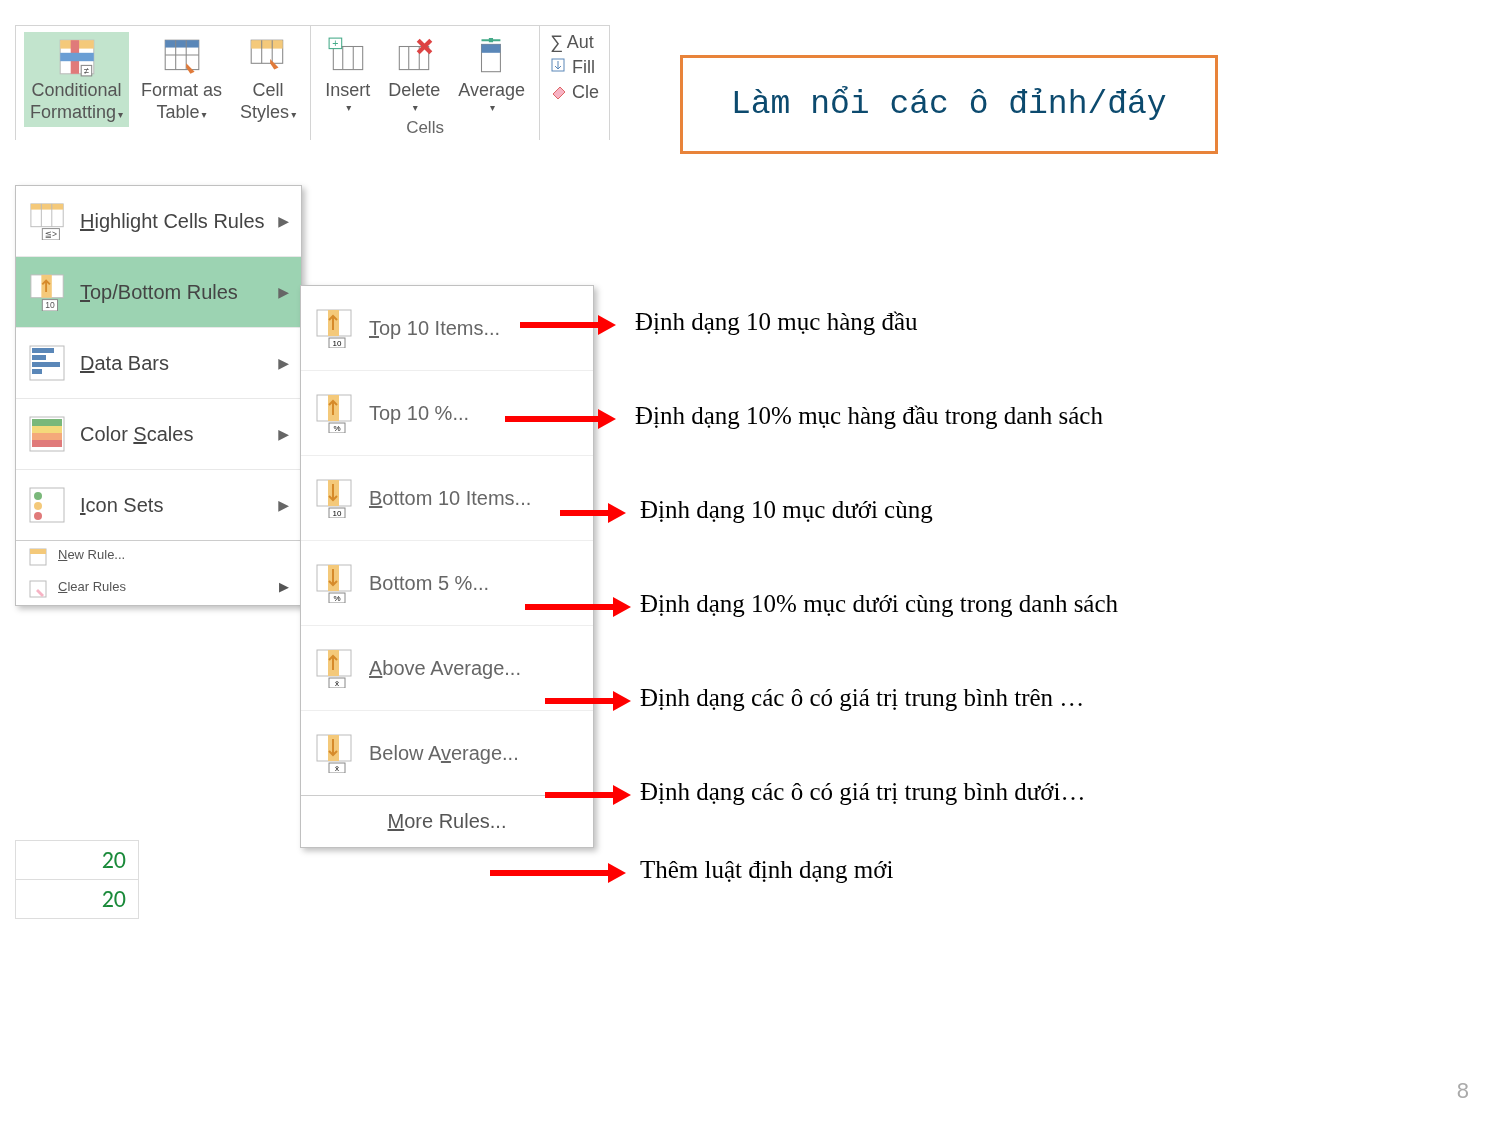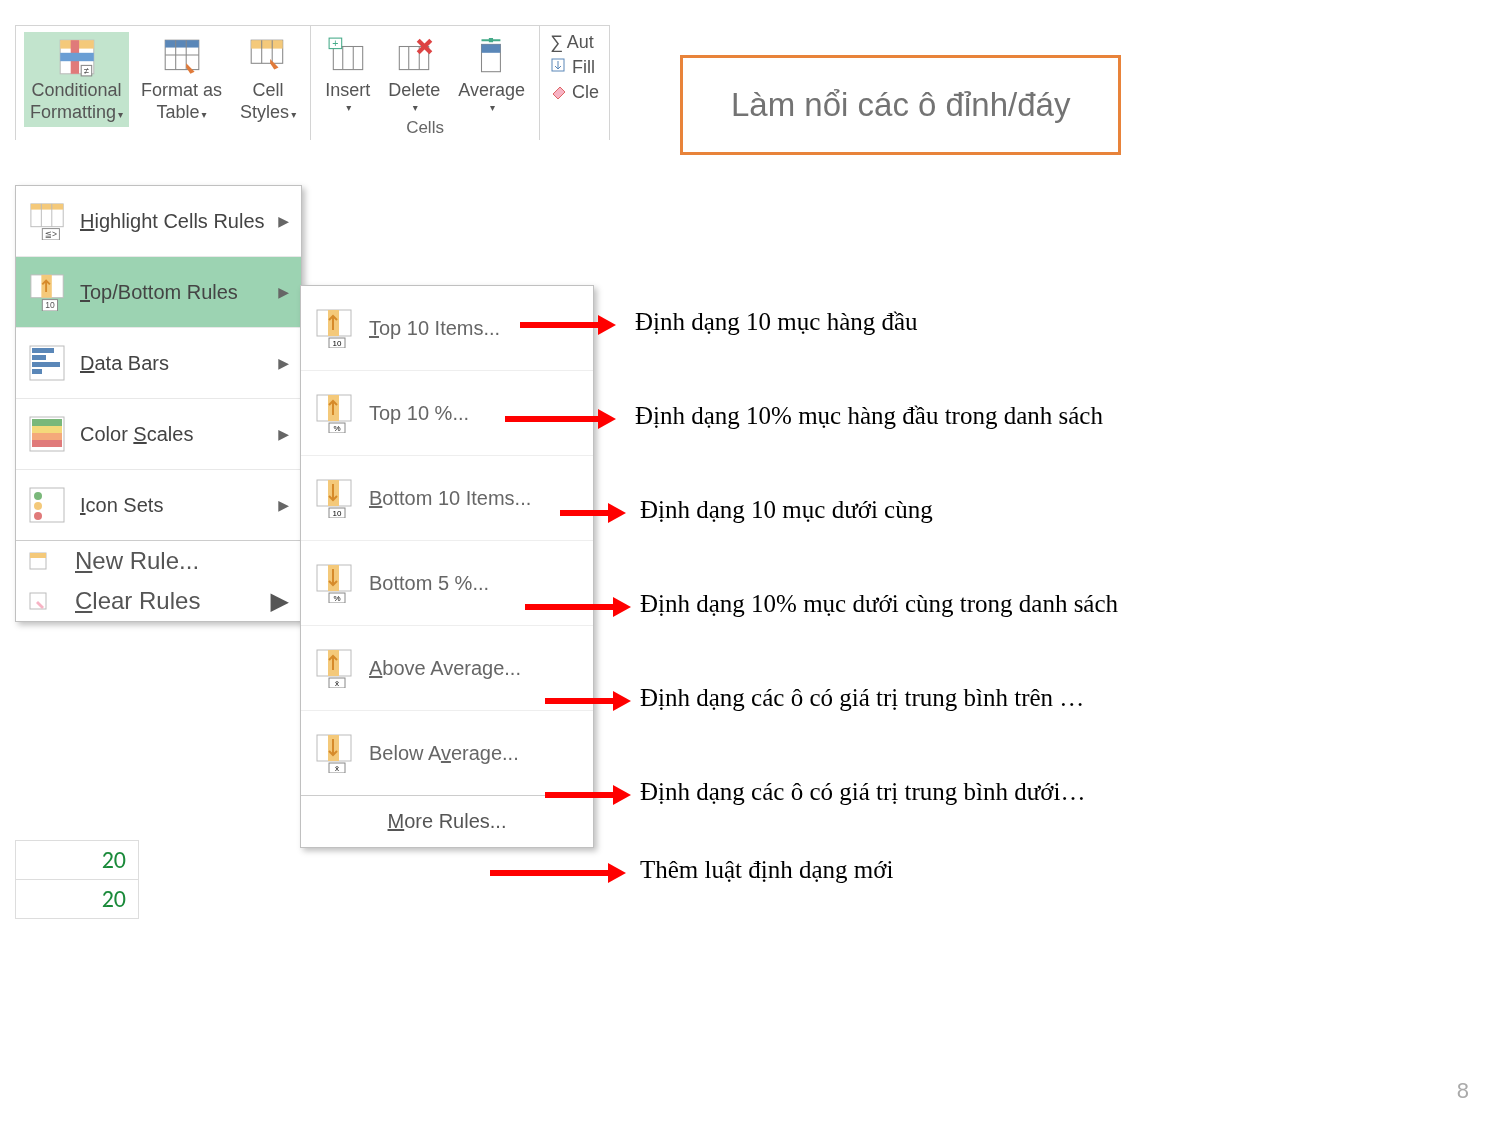--- a/index.html
+++ b/index.html
@@ -11,29 +11,29 @@
 .grplabel{font-size:17px;color:#666;text-align:center;width:100%}
 .dd{font-size:10px;margin-left:2px}
 .ricon{width:42px;height:42px;margin-bottom:2px}
 .edit-col{padding:6px 10px;font-size:18px;color:#555}
 .edit-row{display:flex;gap:4px;margin-bottom:4px}
 
 .cf-menu{position:absolute;left:15px;top:185px;width:285px;background:#fff;border:1px solid #c0c0c0;box-shadow:3px 3px 6px rgba(0,0,0,.25)}
 .cf-item{display:flex;align-items:center;padding:16px 12px;gap:12px;border-bottom:1px solid #e8e8e8;font-size:20px;color:#444;cursor:pointer}
 .cf-item.hl{background:#9cd3b2}
 .cf-item .arr{margin-left:auto;font-size:14px;color:#666}
-.cf-small{display:flex;align-items:center;gap:27px;padding:6px 12px;font-size:24px;color:#555;cursor:pointer}
+.cf-small{display:flex;align-items:flex-start;gap:10px;padding:6px 12px;font-size:13px;color:#555;cursor:pointer}
 .cf-icon{width:40px;height:38px;flex-shrink:0}
 
 .sub-menu{position:absolute;left:300px;top:285px;width:292px;background:#fff;border:1px solid #c0c0c0;box-shadow:3px 3px 6px rgba(0,0,0,.25)}
 .sub-item{display:flex;align-items:center;gap:14px;padding:22px 14px;border-bottom:1px solid #eee;font-size:20px;color:#666;cursor:pointer}
 .sub-more{text-align:center;padding:14px;font-size:20px;color:#555;cursor:pointer}
 .sub-icon{width:40px;height:40px;flex-shrink:0}
 
-.title-box{position:absolute;left:680px;top:55px;border:3px solid #e8833a;padding:28px 48px;font-size:33px;color:#737373;font-family:Liberation Sans, sans-serif}
+.title-box{position:absolute;left:680px;top:55px;border:3px solid #e8833a;padding:28px 48px;font-size:33px;color:#0c4a6e;font-family:Liberation Mono, monospace}
 .anno{position:absolute;font-size:25px;color:#000;font-family:"Times New Roman",serif}
 .arrow{position:absolute;height:6px;background:#ff0000}
 .arrow::after{content:"";position:absolute;right:-16px;top:-7px;border-left:18px solid #ff0000;border-top:10px solid transparent;border-bottom:10px solid transparent}
 .pagenum{position:absolute;right:30px;bottom:20px;color:#aaa;font-size:22px}
 .cells{position:absolute;left:15px;top:840px;border-top:1px solid #ddd;font-family:Calibri,sans-serif}
 .cell{width:110px;height:38px;border:1px solid #ddd;border-top:none;text-align:right;padding-right:12px;color:#1a8a3a;font-size:24px;line-height:38px}
 .u{text-decoration:underline}
 </style>
 </head>
 <body>

